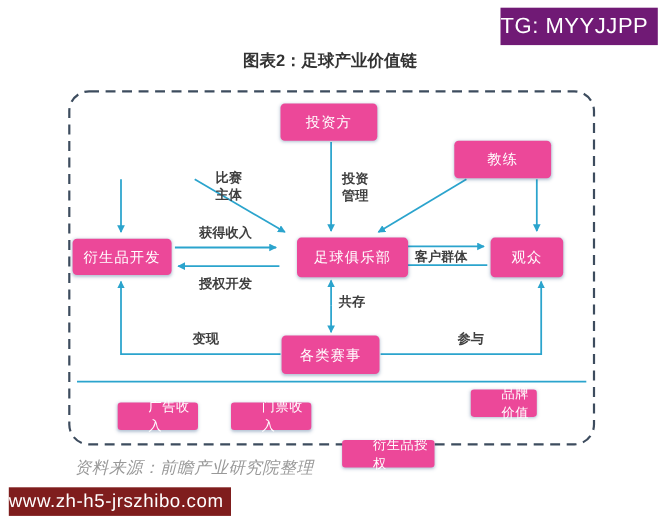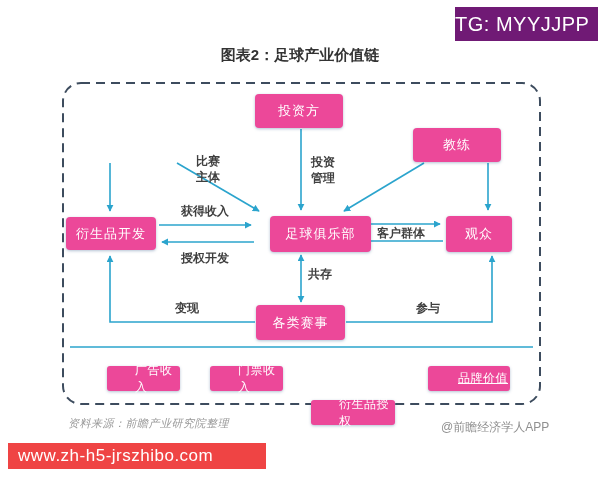--- a/index.html
+++ b/index.html
@@ -51,61 +51,60 @@
   .n-investor      { left: 255px; top:  94px; width: 88px; height: 34px; }
   .n-athlete       { left:  97px; top: 128px; width: 88px; height: 34px; }
   .n-coach         { left: 413px; top: 128px; width: 88px; height: 34px; }
   .n-derivatives   { left:  66px; top: 217px; width: 90px; height: 33px; }
   .n-club          { left: 257px; top: 216px; width: 101px; height: 36px; margin-left: 13px; }
   .n-audience      { left: 446px; top: 216px; width: 66px; height: 36px; }
   .n-events        { left: 256px; top: 305px; width: 89px; height: 35px; }
   .n-ad            { left: 107px; top: 366px; width: 73px; height: 25px; }
   .n-ticket        { left: 210px; top: 366px; width: 73px; height: 25px; }
   .n-licensing     { left: 311px; top: 366px; width: 84px; height: 25px; margin-top: 34px; }
-  .n-brand         { left: 428px; top: 366px; width: 82px; height: 25px; text-decoration: underline; }
+  .n-brand         { left: 428px; top: 354px; width: 60px; height: 25px; }
   .edge-label {
     position: absolute;
     font-size: 12px;
     font-weight: bold;
     color: #3f3f3f;
     line-height: 1.35;
     white-space: nowrap;
   }
   .edge-label.wrap { white-space: normal; width: 27px; }
   .l-match    { left: 196px; top: 153px; }
   .l-invest   { left: 311px; top: 154px; }
   .l-gain     { left: 181px; top: 203px; }
   .l-license  { left: 181px; top: 250px; text-align: center; }
   .l-customer { left: 377px; top: 225px; }
   .l-coexist  { left: 308px; top: 266px; }
   .l-monetize { left: 175px; top: 300px; }
   .l-join     { left: 416px; top: 300px; }
   .footer-source {
     position: absolute;
     left: 68px; top: 416px;
-    font-size: 11px;
+    font-size: 15px;
     font-style: italic;
     color: #999999;
     letter-spacing: 0.5px;
   }
   .footer-credit {
     position: absolute;
     left: 441px; top: 419px;
     font-size: 12px;
     color: #8f8f8f;
   }
   .site-watermark {
     position: absolute;
     left: 8px; top: 443px;
-    width: 258px; height: 26px;
-    background: #ef4444;
+    width: 202px; height: 26px;
+    background: #7f1d1d;
     color: #ffffff;
     font-size: 17px;
     display: flex; align-items: center;
-    padding-left: 10px;
     letter-spacing: 0.5px;
   }
 </style>
 </head>
 <body>
 
 <div id="screen">
 
   <div class="tg-watermark">
     <span>TG: MYYJJPP</span>
@@ -167,19 +166,18 @@
   <div class="edge-label wrap l-match">比赛主体</div>
   <div class="edge-label wrap l-invest">投资管理</div>
   <div class="edge-label l-gain">获得收入</div>
   <div class="edge-label l-license">授权开发</div>
   <div class="edge-label l-customer">客户群体</div>
   <div class="edge-label l-coexist">共存</div>
   <div class="edge-label l-monetize">变现</div>
   <div class="edge-label l-join">参与</div>
 
   <div class="footer-source">资料来源：前瞻产业研究院整理</div>
-  <div class="footer-credit">@前瞻经济学人APP</div>
 
   <div class="site-watermark">
     <span>www.zh-h5-jrszhibo.com</span>
   </div>
 
 </div>
 
 </body></html>

